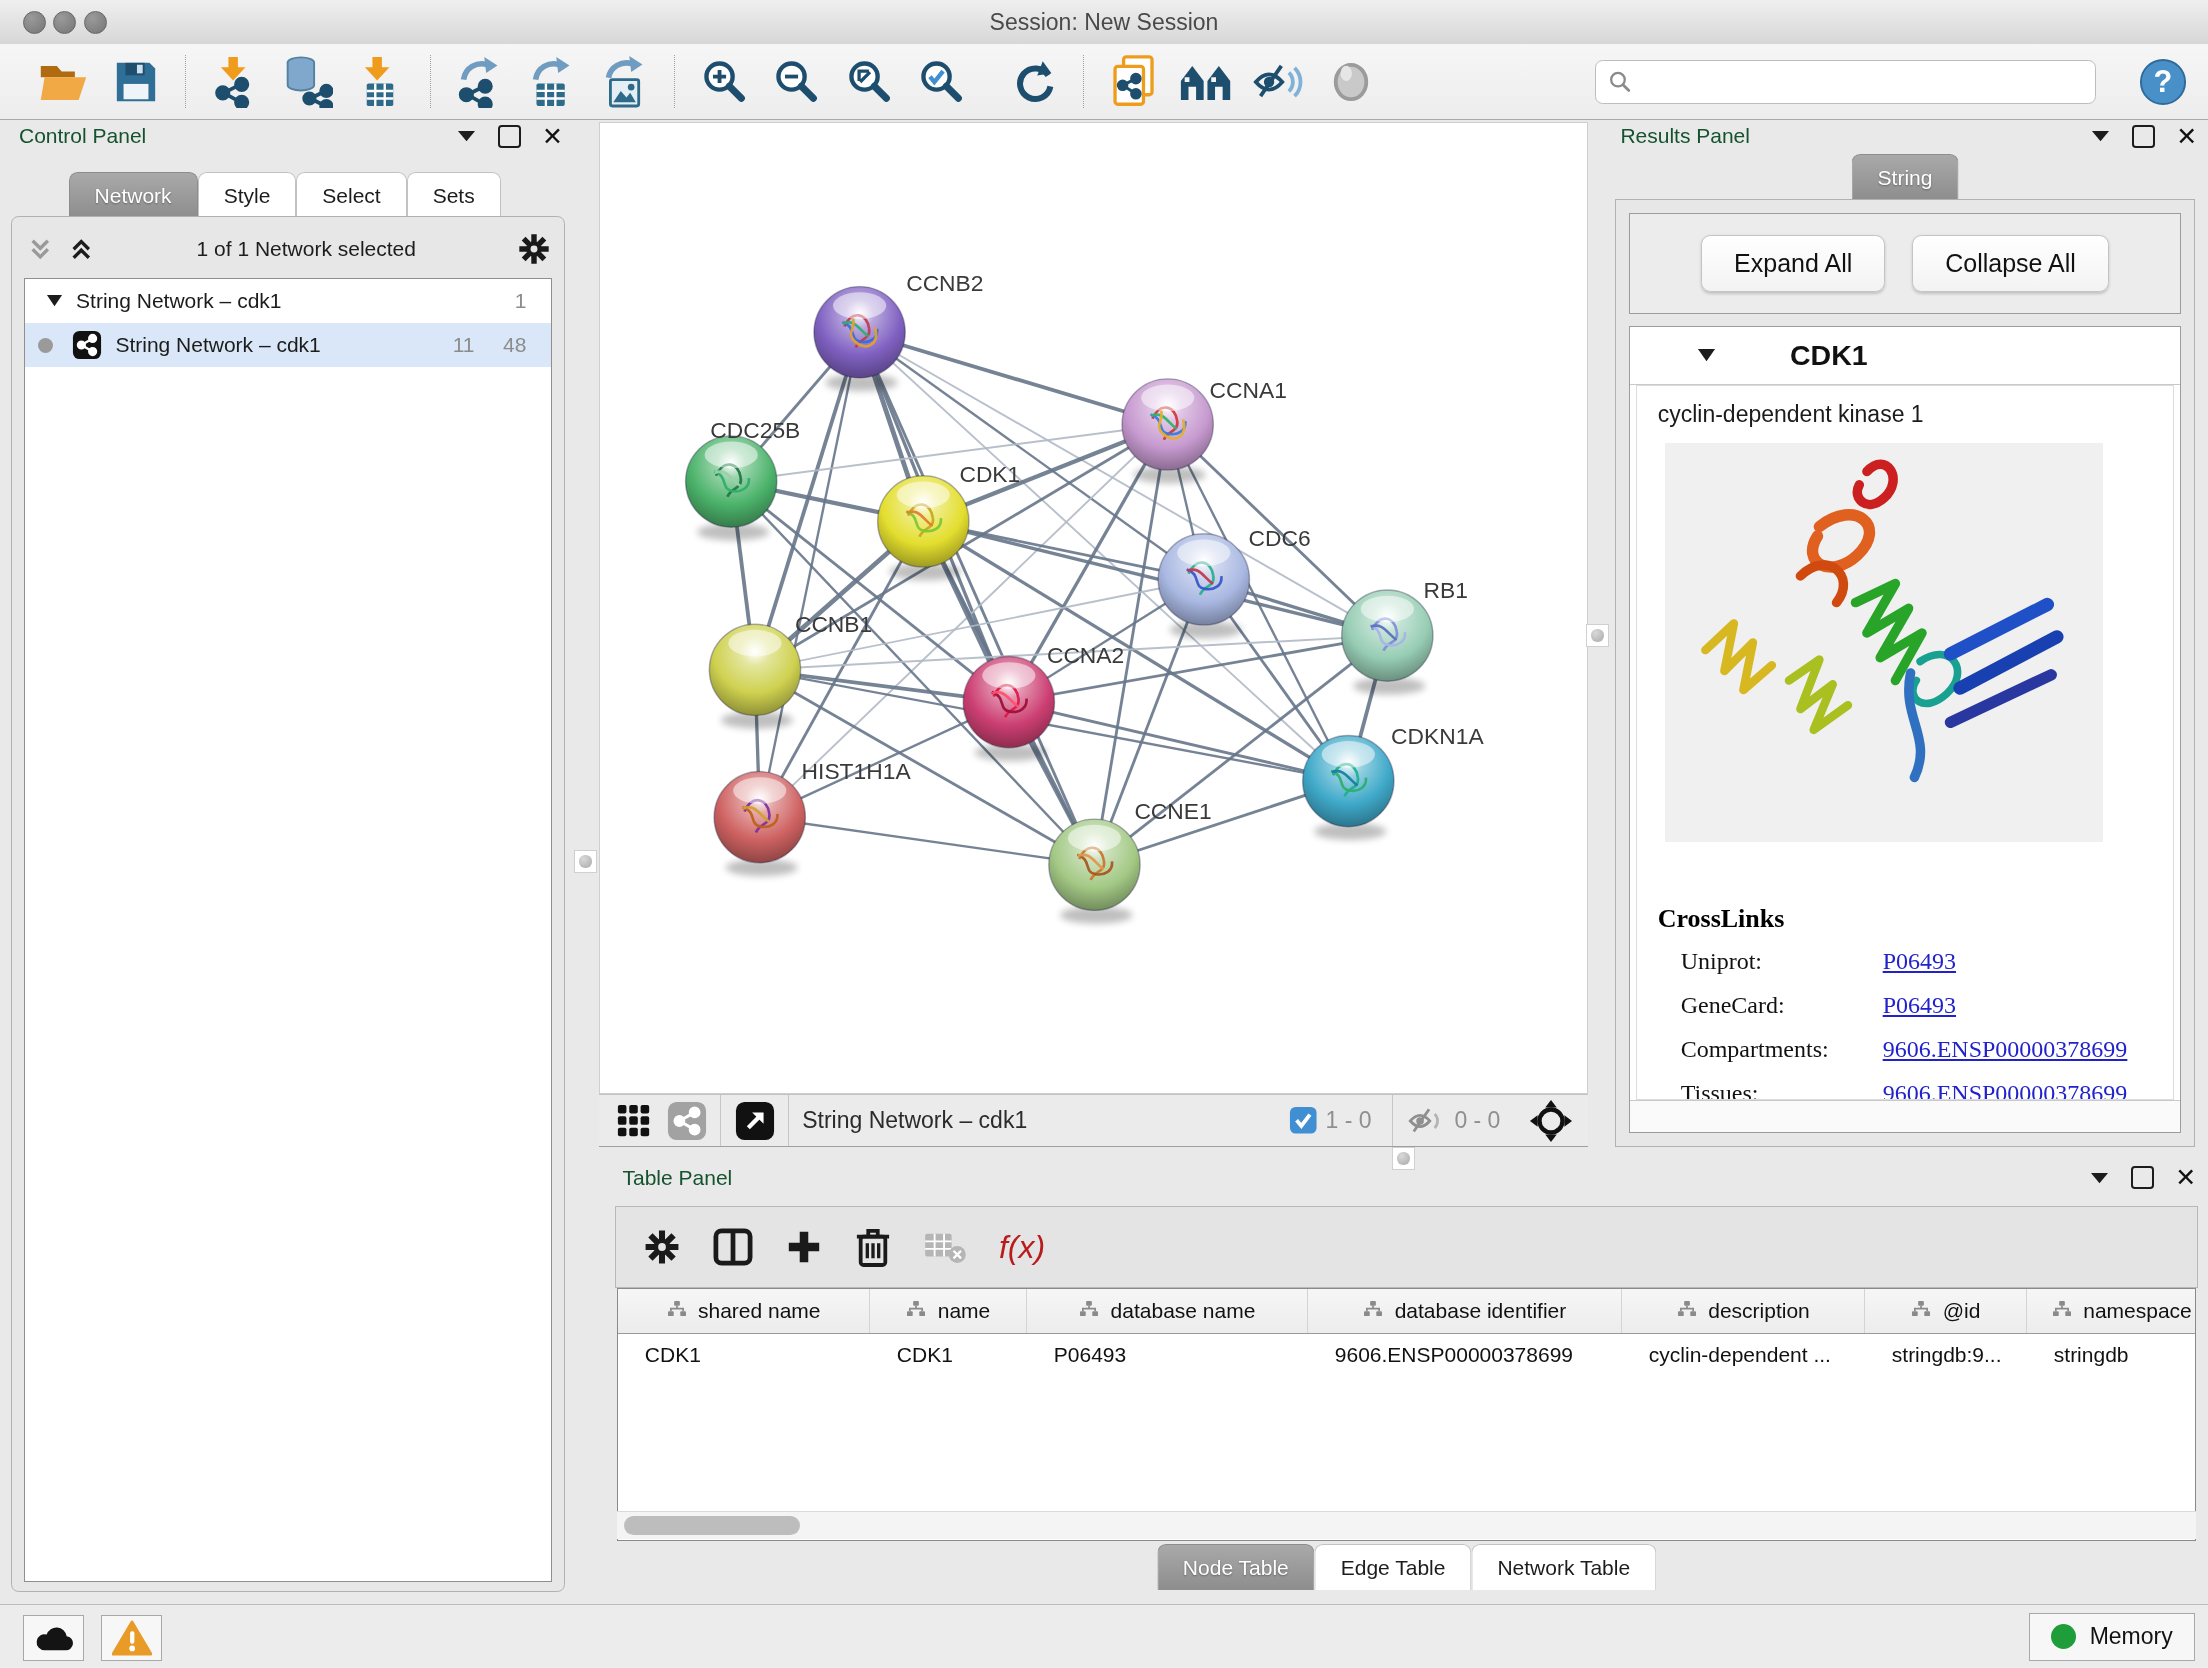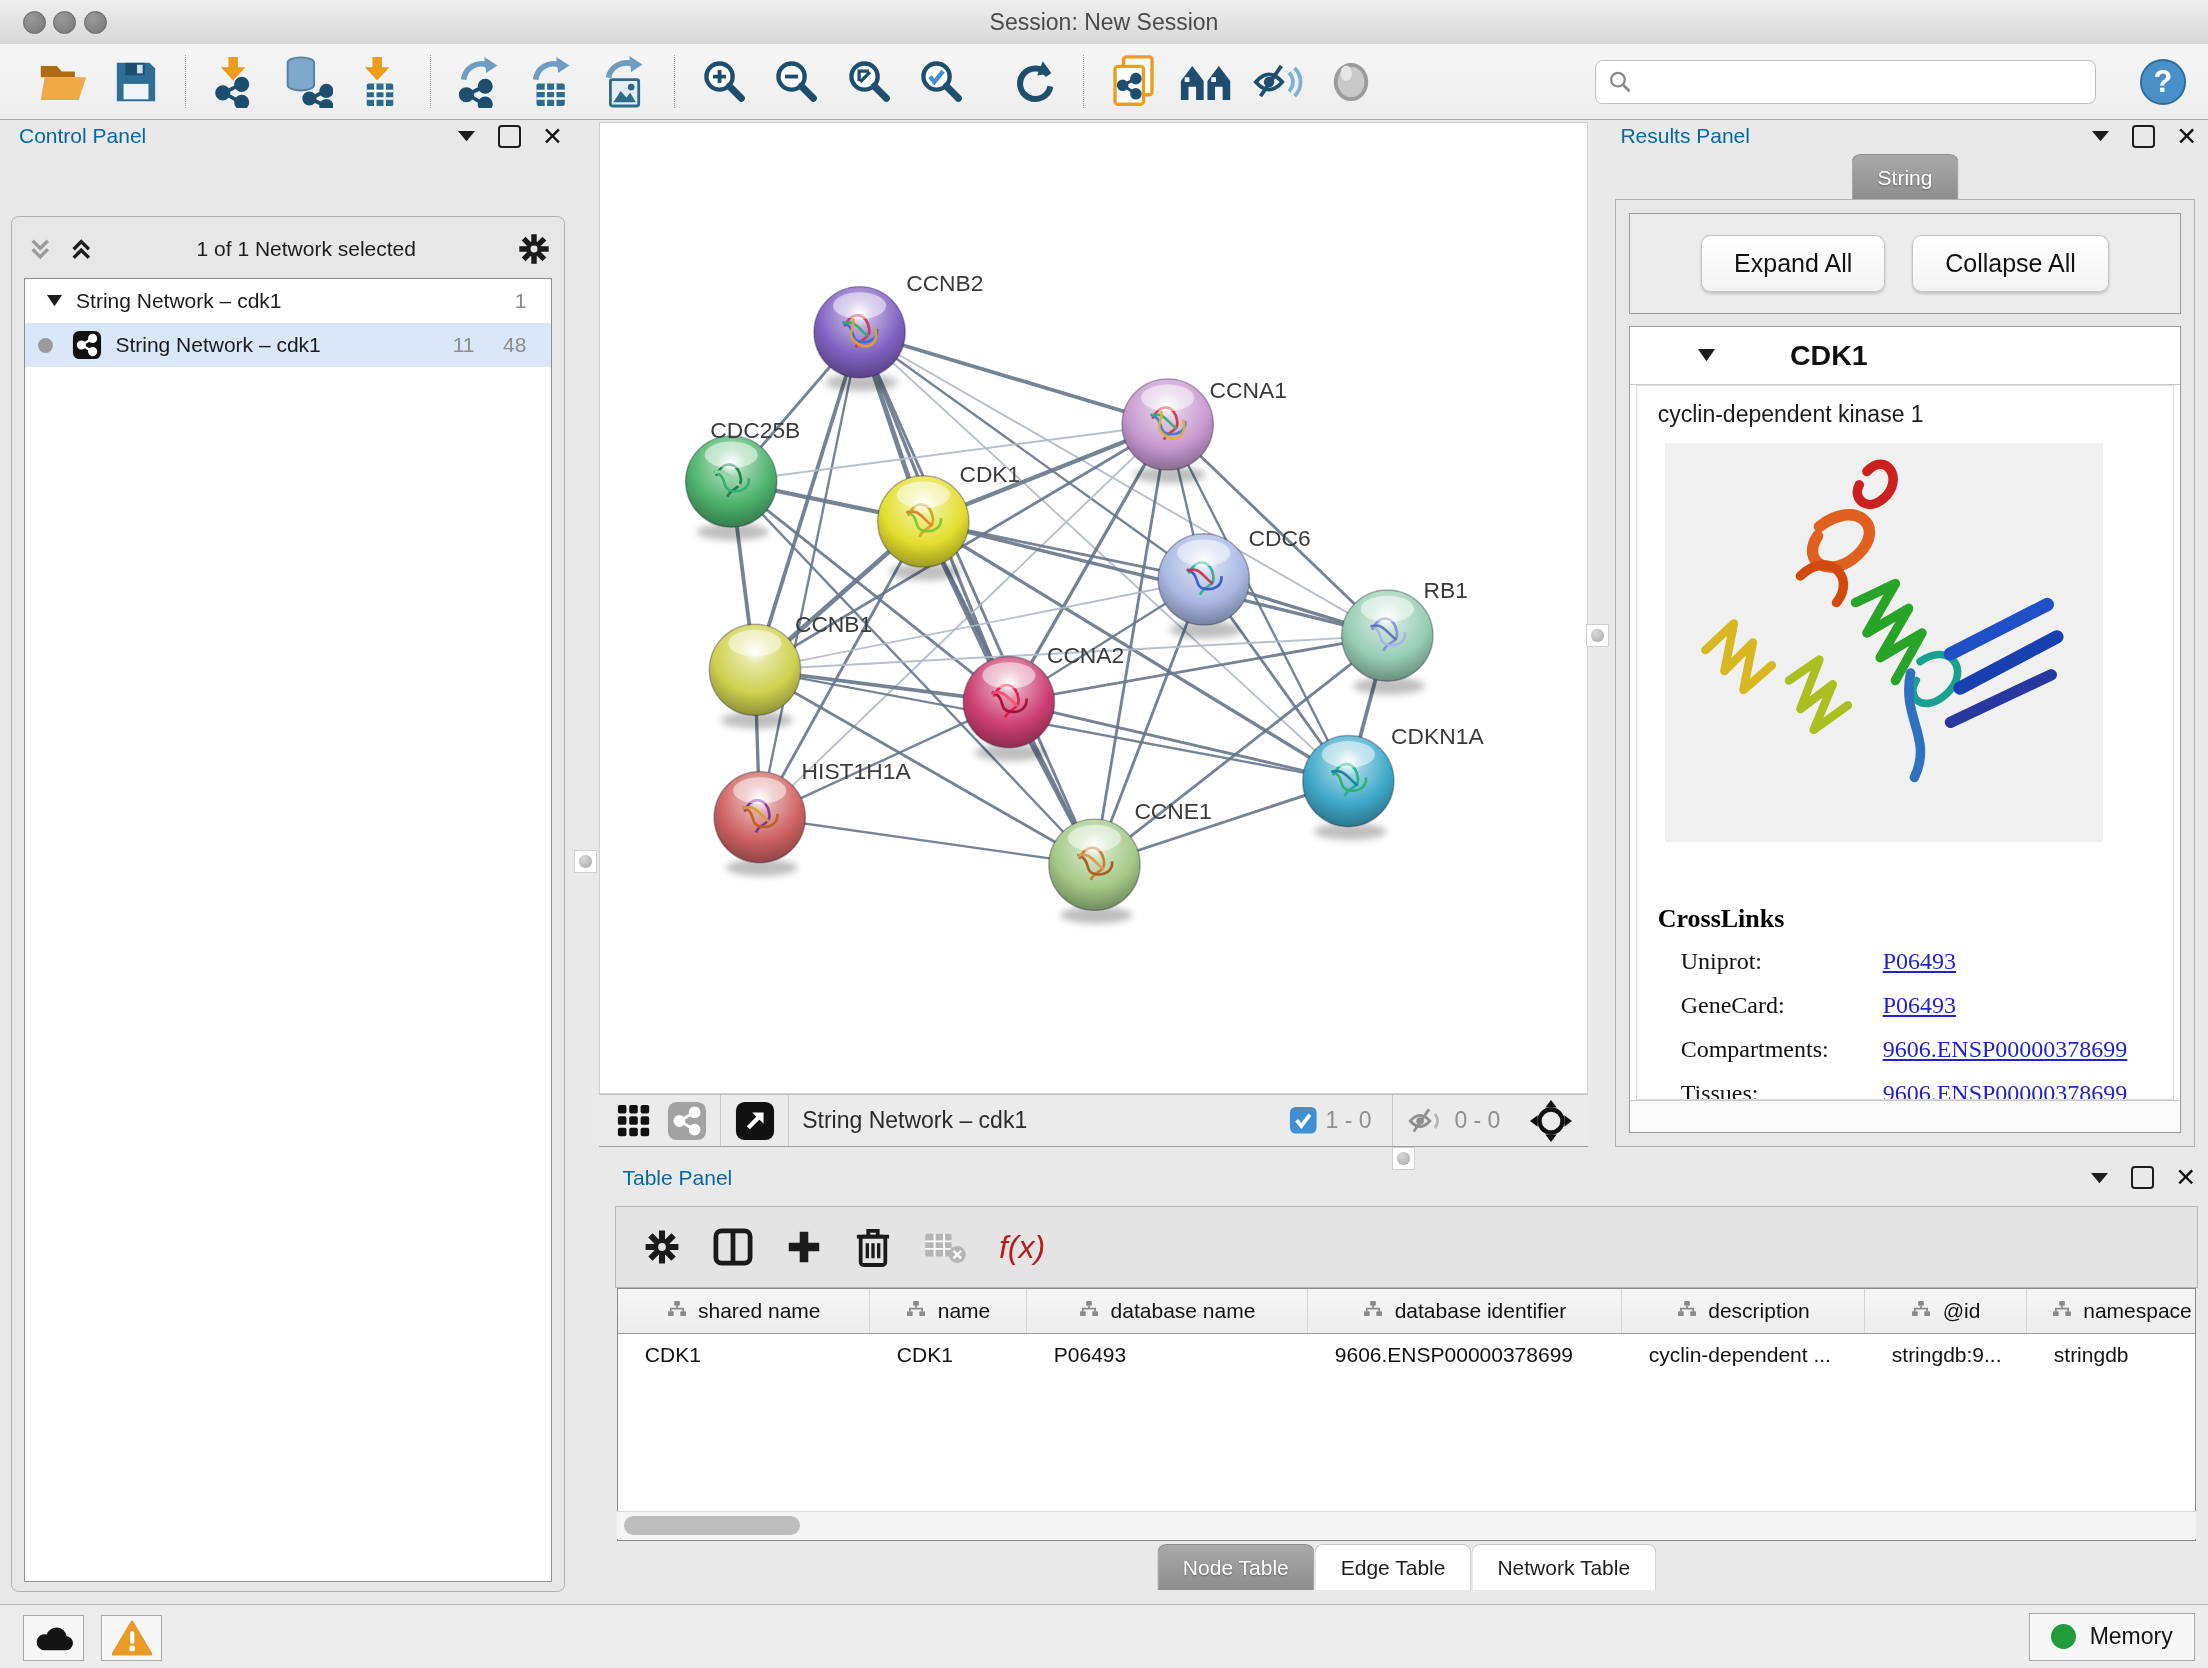--- a/index.html
+++ b/index.html
@@ -13,21 +13,21 @@
 
   
   #toolbar{left:0;top:44px;width:2208px;height:76px;background:linear-gradient(#f6f6f6,#ededed);border-bottom:1px solid #a9a9a9;display:flex;align-items:center;padding:0 0 0 27px;box-sizing:border-box;}
   .tbtn{width:61px;height:61px;display:flex;align-items:center;justify-content:center;flex:0 0 auto;margin:0 5.7px;}
   .tsep{width:0;height:53px;border-left:1.9px dotted #9f9f9f;margin:0 13.3px;flex:0 0 auto;}
   #search-wrap{margin-left:auto;width:476px;height:42px;background:#fff;border:1px solid #bdbdbd;border-radius:7.6px;display:flex;align-items:center;padding:0 11.4px;flex:0 0 auto;}
   #search-wrap input{border:none;outline:none;font-size:21px;width:100%;background:transparent;}
   #help-btn{margin:0 15px 0 36px;flex:0 0 auto;}
 
   
-  .panel-title{font-size:21px;color:#0369a1;}
+  .panel-title{font-size:21px;color:#14532d;}
   .win-ctl{display:flex;align-items:center;gap:21px;}
   .ctl-box{width:19px;height:19px;border:2.4px solid #1c1c1c;border-radius:3.8px;}
   .ctl-x{font-size:25px;font-weight:bold;color:#111;line-height:19px;}
 
   
   #control-panel{left:7.6px;top:124px;width:561px;height:1470px;}
   #cp-header{position:absolute;left:11.4px;top:0;right:5.7px;display:flex;align-items:center;justify-content:space-between;}
   .tabrow{position:absolute;display:flex;}
   .tab{height:46px;display:flex;align-items:center;justify-content:center;font-size:21px;border:1px solid #c2c2c2;border-bottom:none;border-radius:8.6px 8.6px 0 0;background:#fff;color:#1c1c1c;padding:0 25px;box-sizing:border-box;}
   .tab.sel{background:linear-gradient(#a9a9a9,#8d8d8d);color:#fff;border-color:#8d8d8d;text-shadow:0 1px 1.9px rgba(0,0,0,.35);}
@@ -282,20 +282,26 @@
     <div id="cp-header">
       <span class="panel-title">Control Panel</span>
       <span class="win-ctl">
         <svg width="21" height="13.3" viewBox="0 0 22 14">
             <path d="M2 2h18L11 13z" fill="#1c1c1c"></path>
           </svg>
         <span class="ctl-box"></span>
         <span class="ctl-x">✕</span>
       </span>
     </div>
+    <div id="cp-tabs" class="tabrow">
+        <div class="tab sel">Network</div>
+        <div class="tab">Style</div>
+        <div class="tab">Select</div>
+        <div class="tab">Sets</div>
+      </div>
     <div id="cp-box">
       <div id="cp-controls">
         <svg width="28.5" height="28.5" viewBox="0 0 30 30">
             <path d="M7 6l8 8 8-8M7 15l8 8 8-8" stroke="#9a9a9a" stroke-width="3.5" fill="none"></path>
           </svg>
         <svg width="28.5" height="28.5" viewBox="0 0 30 30" style="margin-left:13.3px">
             <path d="M7 24l8-8 8 8M7 15l8-8 8 8" stroke="#1c1c1c" stroke-width="3.5" fill="none"></path>
           </svg>
         <span id="cp-sel-label">1 of 1 Network selected</span>
         <svg width="34" height="34" viewBox="0 0 44 44">

